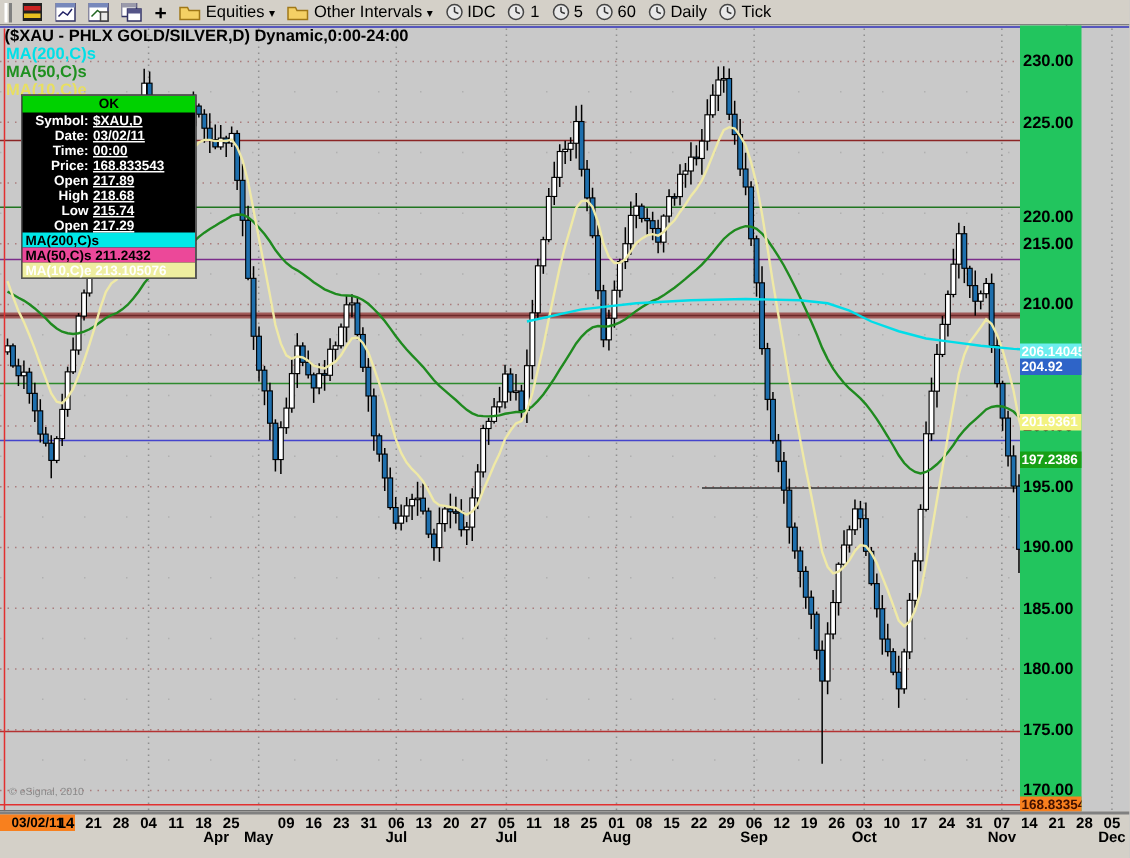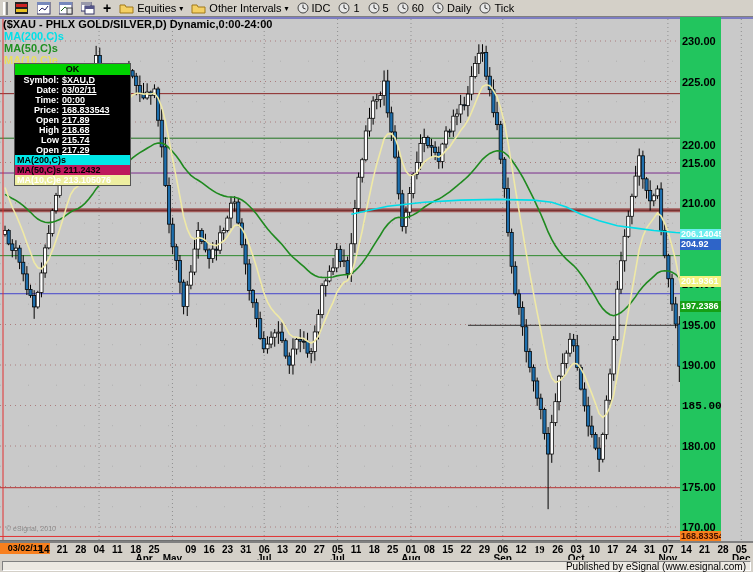--- a/index.html
+++ b/index.html
@@ -664,36 +664,36 @@
             <span class="lab">Low</span>
             <span class="val">215.74</span>
           </div>
           <div class="tt-row">
             <span class="lab">Open</span>
             <span class="val">217.29</span>
           </div>
         </div>
       <div id="ttMaRows">
           <div class="tt-marow" style="background: rgb(0, 232, 232); color: rgb(0, 0, 0);">MA(200,C)s</div>
-          <div class="tt-marow" style="background: #be185d; color: rgb(0, 0, 0);">MA(50,C)s 211.2432</div>
+          <div class="tt-marow" style="background: #ec4899; color: rgb(0, 0, 0);">MA(50,C)s 211.2432</div>
           <div class="tt-marow" style="background: rgb(238, 238, 160); color: rgb(255, 255, 255);">MA(10,C)e 213.105076</div>
         </div>
     </div>
   </div>
 
   <div class="paxis" id="priceAxis">
       <div class="ptick" style="top: 18px;">230.00</div>
       <div class="ptick" style="top: 58.5px;">225.00</div>
       <div class="ptick" style="top: 99px; margin-top: 23px;">220.00</div>
       <div class="ptick" style="top: 139.5px;">215.00</div>
       <div class="ptick" style="top: 180px;">210.00</div>
       <div class="ptick" style="top: 261px;">200.00</div>
       <div class="ptick" style="top: 301.5px;">195.00</div>
       <div class="ptick" style="top: 342px;">190.00</div>
-      <div class="ptick" style="top: 382.5px; font-family: Liberation Mono, monospace;">185.00</div>
+      <div class="ptick" style="top: 382.5px;">185.00</div>
       <div class="ptick" style="top: 423px;">180.00</div>
       <div class="ptick" style="top: 463.5px;">175.00</div>
       <div class="ptick" style="top: 504px;">170.00</div>
       <div class="pmark" style="top: 212.262px; background: rgb(108, 238, 238); color: rgb(255, 255, 255);">206.14045</div>
       <div class="pmark" style="top: 222.148px; background: rgb(46, 100, 200); color: rgb(255, 255, 255);">204.92</div>
       <div class="pmark" style="top: 246.318px; background: rgb(242, 242, 128); color: rgb(255, 255, 255); margin-top: 13px;">201.9361</div>
       <div class="pmark" style="top: 284.367px; background: rgb(22, 160, 22); color: rgb(255, 255, 255);">197.2386</div>
       <div class="pmark" style="top: 513.505px; background: rgb(248, 128, 30); color: rgb(64, 16, 0);">168.833543</div>
     </div>
 
@@ -719,21 +719,21 @@
       <div class="dtick" style="left: 355.95px;">11</div>
       <div class="dtick" style="left: 374.3px;">18</div>
       <div class="dtick" style="left: 392.65px;">25</div>
       <div class="dtick" style="left: 411px;">01</div>
       <div class="dtick" style="left: 429.35px;">08</div>
       <div class="dtick" style="left: 447.7px;">15</div>
       <div class="dtick" style="left: 466.05px;">22</div>
       <div class="dtick" style="left: 484.4px;">29</div>
       <div class="dtick" style="left: 502.75px;">06</div>
       <div class="dtick" style="left: 521.1px;">12</div>
-      <div class="dtick" style="left: 539.45px; font-family: Liberation Serif, serif;">19</div>
+      <div class="dtick" style="left: 539.45px;">19</div>
       <div class="dtick" style="left: 557.8px;">26</div>
       <div class="dtick" style="left: 576.15px;">03</div>
       <div class="dtick" style="left: 594.5px;">10</div>
       <div class="dtick" style="left: 612.85px;">17</div>
       <div class="dtick" style="left: 631.2px;">24</div>
       <div class="dtick" style="left: 649.55px;">31</div>
       <div class="dtick" style="left: 667.9px;">07</div>
       <div class="dtick" style="left: 686.25px;">14</div>
       <div class="dtick" style="left: 704.6px;">21</div>
       <div class="dtick" style="left: 722.95px;">28</div>
@@ -742,17 +742,14 @@
       <div class="dmonth" style="left: 172.45px;">May</div>
       <div class="dmonth" style="left: 264.2px;">Jul</div>
       <div class="dmonth" style="left: 337.6px;">Jul</div>
       <div class="dmonth" style="left: 411px;">Aug</div>
       <div class="dmonth" style="left: 502.75px;">Sep</div>
       <div class="dmonth" style="left: 576.15px;">Oct</div>
       <div class="dmonth" style="left: 667.9px;">Nov</div>
       <div class="dmonth" style="left: 741.3px;">Dec</div>
     </div>
 
-  <div class="statusbar">
-    <div class="status-inset">Published by eSignal (www.esignal.com)</div>
-  </div>
 
 </div>
 
 </body></html>

